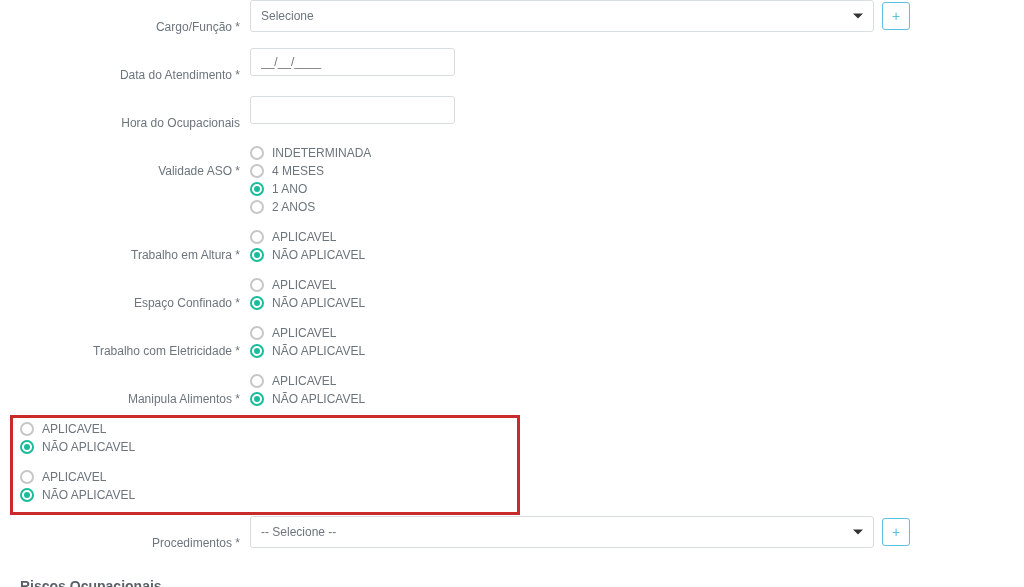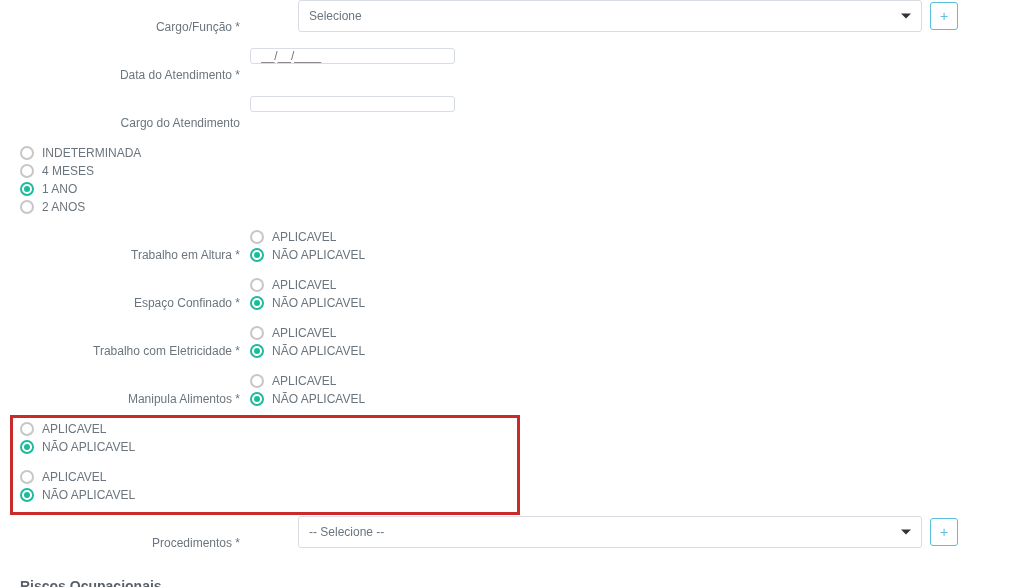--- a/index.html
+++ b/index.html
@@ -27,21 +27,21 @@
       color: #6c757d;
       font-size: 12px;
     }
     .form-control-wrap {
       flex: 1;
       display: flex;
       align-items: center;
       gap: 8px;
     }
     .text-input {
-      height: 16px;
+      height: 28px;
       border: 1px solid #d8dde3;
       border-radius: 3px;
       padding: 0 10px;
       font-size: 12px;
       color: #6c757d;
       background: #fff;
       width: 205px;
     }
     .select-input {
       height: 32px;
@@ -139,21 +139,20 @@
       font-weight: 600;
       color: #5a6169;
       margin-top: 28px;
       padding-left: 0;
     }
     .form-container {
       margin-top: 0;
     }
     .row-with-select .form-control-wrap {
       max-width: 660px;
-      margin-left: 48px;
     }
   </style>
 </head>
 <body>
 
 <div class="form-container">
 
   <div class="form-row row-with-select">
     <div class="form-label">Cargo/Função *</div>
     <div class="form-control-wrap">
@@ -166,27 +165,28 @@
   </div>
 
   <div class="form-row">
     <div class="form-label">Data do Atendimento *</div>
     <div class="form-control-wrap">
       <input type="text" class="text-input" placeholder="__/__/____" style="">
     </div>
   </div>
 
   <div class="form-row">
-    <div class="form-label">Cargo do Atendimento</div>
+    <div class="form-label">Hora do Ocupacionais</div>
     <div class="form-control-wrap">
       <input type="text" class="text-input" style="">
     </div>
   </div>
 
   <div class="form-row">
+    <div class="form-label">Validade ASO *</div>
     <div class="radio-group">
         <div class="radio-item">
           <span class="radio-circle"></span>
           <span class="radio-label">INDETERMINADA</span>
         </div>
         <div class="radio-item">
           <span class="radio-circle"></span>
           <span class="radio-label">4 MESES</span>
         </div>
         <div class="radio-item">

